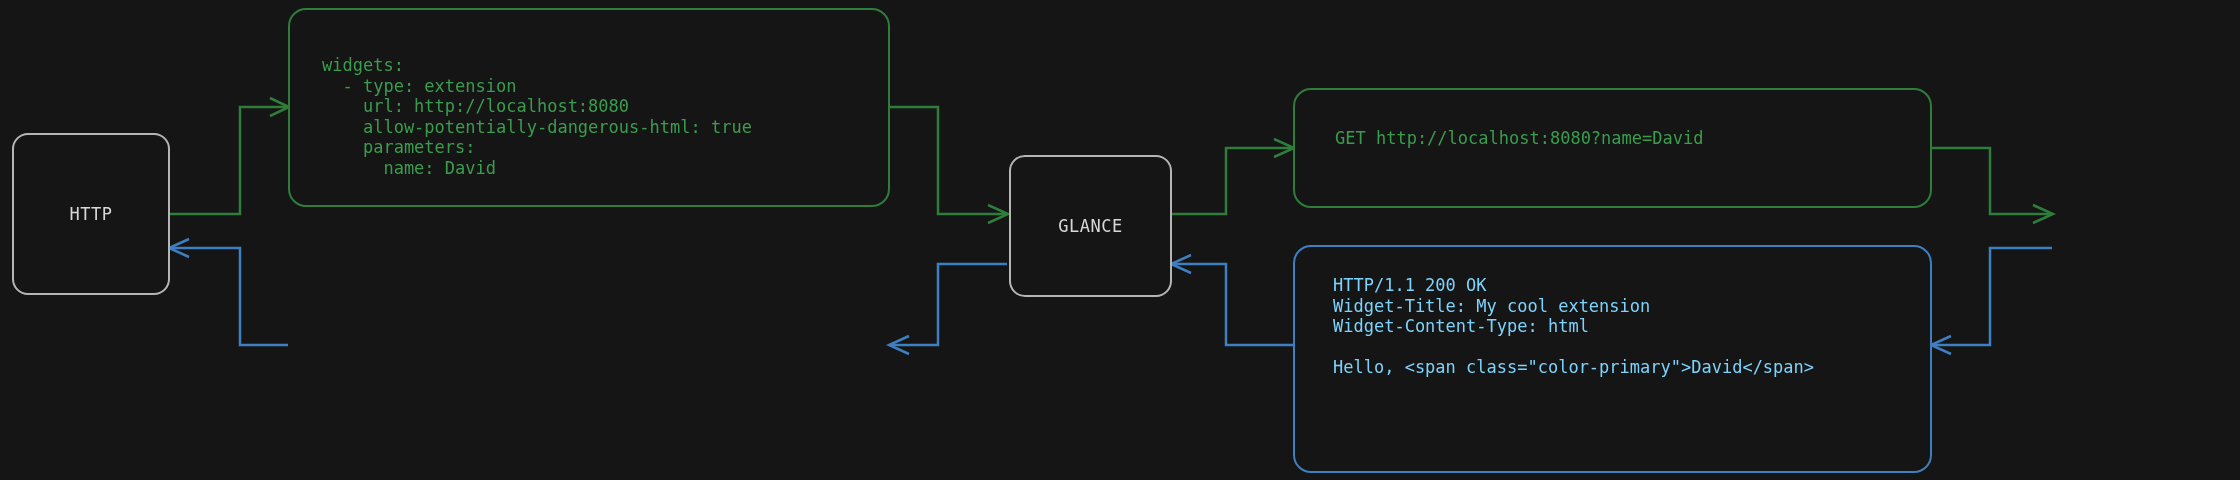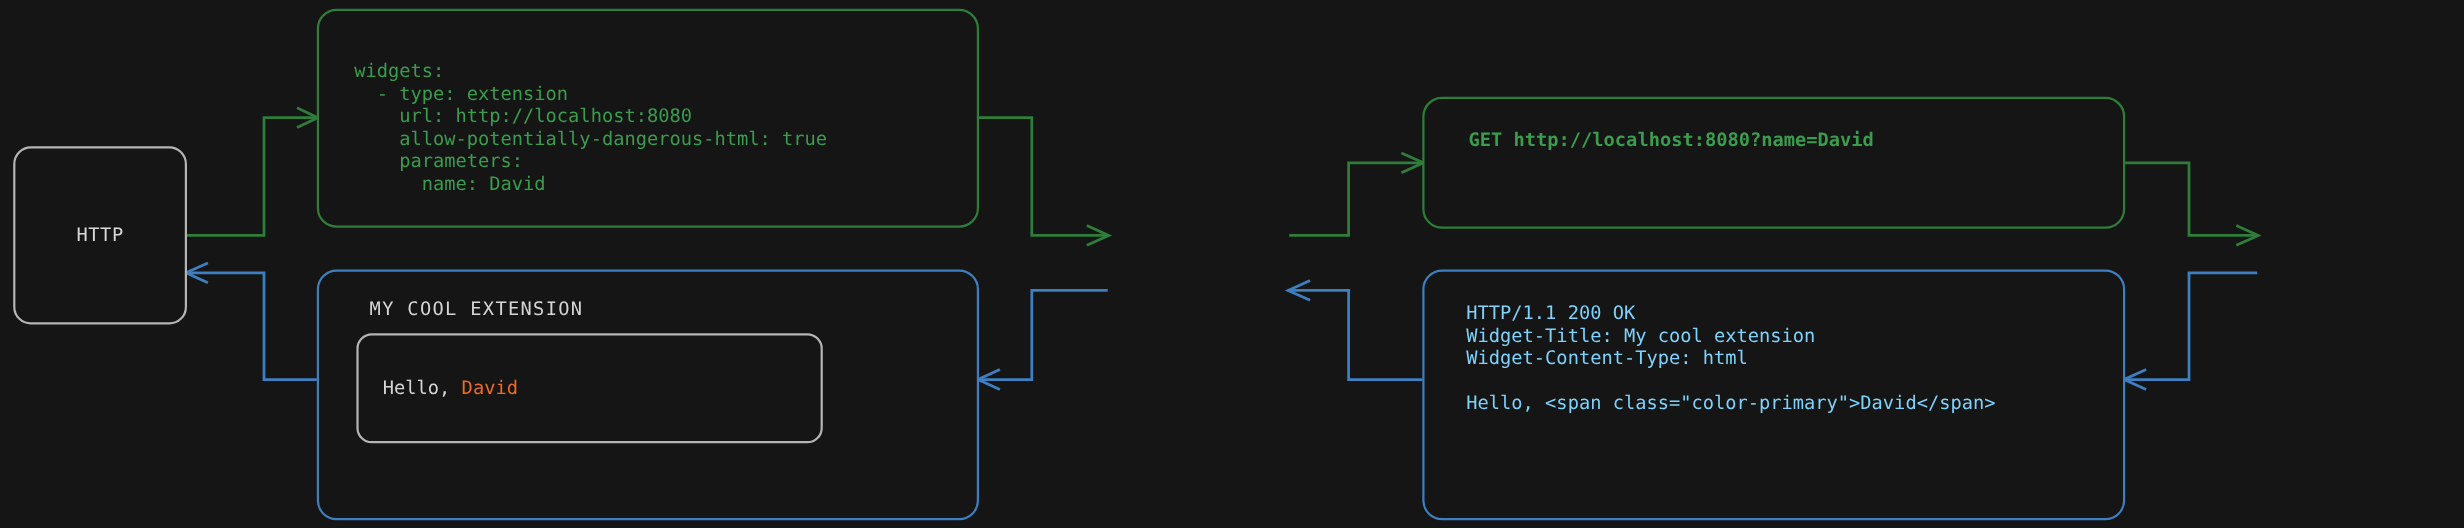--- a/index.html
+++ b/index.html
@@ -61,21 +61,21 @@
     font-family: "DejaVu Sans Mono", monospace;
     font-size: 17px;
     line-height: 20.5px;
     white-space: pre;
     margin: 0;
   }
   .code.green { color: #3a9d4e; }
   .code.blue  { color: #7dd3fc; }
 
   #yaml-panel .code { position: absolute; left: 32px; top: 25px; margin-top: 20px; }
-  #get-panel  .code { position: absolute; left: 40px; top: 28px; font-weight: bold; }
+  #get-panel  .code { position: absolute; left: 40px; top: 38px; }
   #resp-panel .code { position: absolute; left: 38px; top: 28px; }
 
   
   #widget-title {
     position: absolute;
     left: 46px;
     top: 24px;
     color: #d5d5d5;
     font-family: "DejaVu Sans Mono", monospace;
     font-size: 17px;
@@ -148,41 +148,38 @@
     <g>
       <path d="M 288 345 L 240 345 L 240 248 L 170 248" fill="none" stroke="#3d7fc1" stroke-width="2.5"></path>
       <path d="M 189 239 L 169 248 L 189 257" fill="none" stroke="#3d7fc1" stroke-width="2.5"></path>
     </g>
   </svg>
 
   <div class="node" id="node-user" style="left:12px; top:133px; width:158px; height:162px;">
     <span>HTTP</span>
   </div>
 
+  <div class="node" id="node-glance" style="left:1009px; top:155px; width:163px; height:142px;">
+    <span>GLANCE</span>
+  </div>
 
 
   <div class="panel green" id="yaml-panel" style="left:288px; top:8px; width:602px; height:199px;">
     <pre class="code green">widgets:
   - type: extension
     url: http://localhost:8080
     allow-potentially-dangerous-html: true
     parameters:
       name: David</pre>
   </div>
 
   <div class="panel green" id="get-panel" style="left:1293px; top:88px; width:639px; height:120px;">
     <pre class="code green">GET http://localhost:8080?name=David</pre>
   </div>
 
-  <div class="panel blue" id="widget-panel" style="left:288px; top:245px; width:602px; height:228px;">
-    <div id="widget-title">MY COOL EXTENSION</div>
-    <div id="widget-card">
-      <div id="widget-card-text"><span>Hello, </span><span class="accent">David</span></div>
-    </div>
-  </div>
 
   <div class="panel blue" id="resp-panel" style="left:1293px; top:245px; width:639px; height:228px;">
     <pre class="code blue">HTTP/1.1 200 OK
 Widget-Title: My cool extension
 Widget-Content-Type: html
 
 Hello, &lt;span class="color-primary"&gt;David&lt;/span&gt;</pre>
   </div>
 
 </div>

